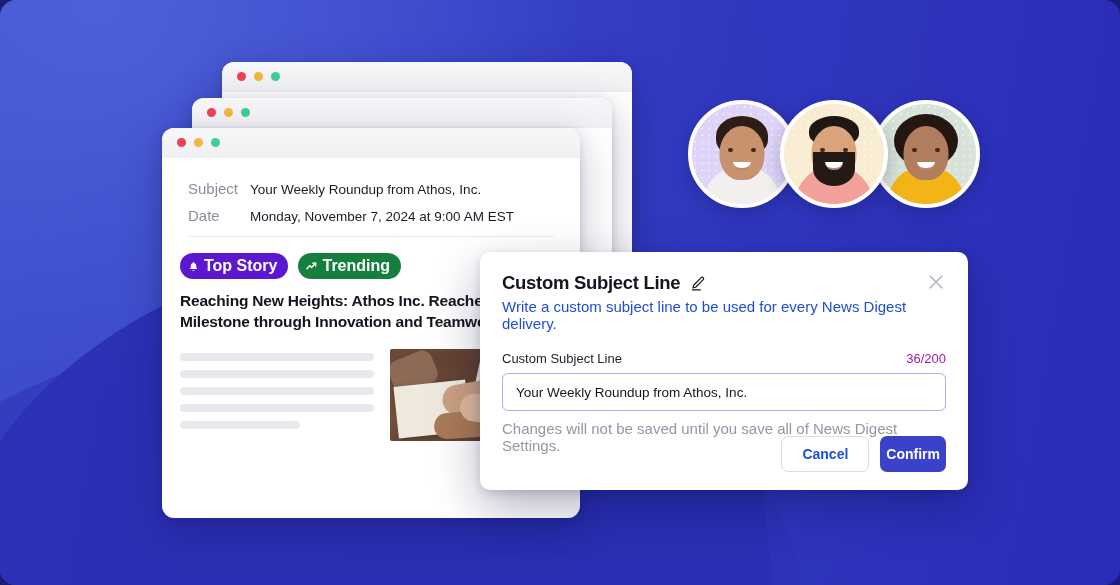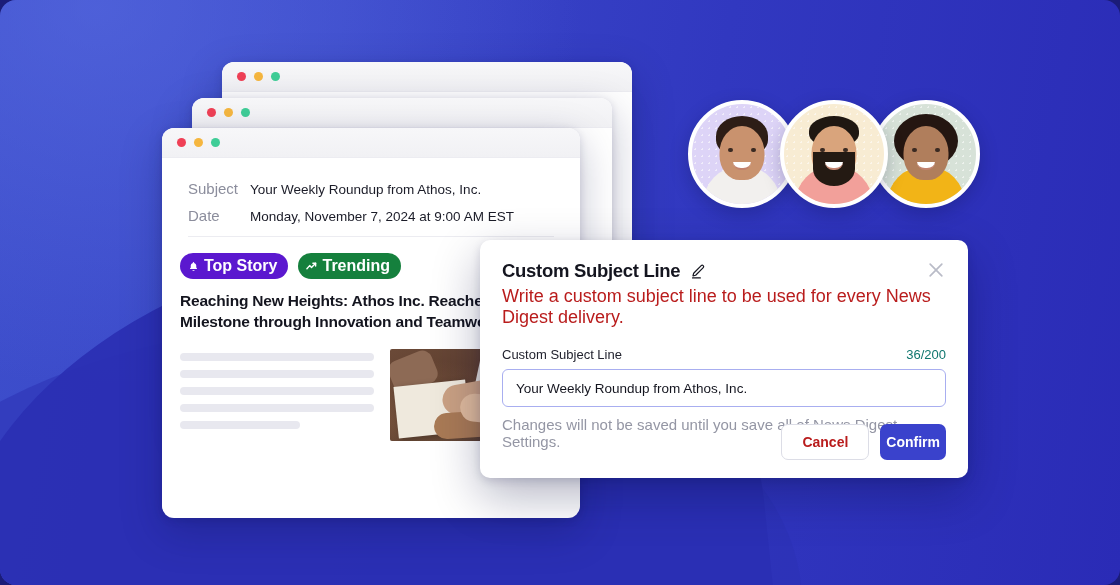--- a/index.html
+++ b/index.html
@@ -225,65 +225,65 @@
   .av2 .av-hair { width: 50px; height: 30px; background: #1f1711; }
   .av2 .av-beard { position: absolute; left: 50%; top: 48px; transform: translateX(-50%);
     width: 42px; height: 34px; border-radius: 0 0 50% 50%; background: #241a13; }
   .av2 .av-body { background: #f2a09a; }
   .av3 .av-head, .av3 .av-neck { background: #b07e5c; }
   .av3 .av-hair { width: 64px; height: 54px; background: #241611; border-radius: 50%; top: 10px; }
   .av3 .av-body { background: #f2b417; }
 
   
   .modal {
-    position: absolute; left: 480px; top: 240px;
+    position: absolute; left: 480px; top: 252px;
     width: 488px; height: 238px;
     background: #fff;
     border-radius: 10px;
     box-shadow: 0 18px 48px rgba(8,10,60,.30), 0 3px 10px rgba(8,10,60,.14);
     padding: 20px 22px;
   }
   .modal-head { display: flex; align-items: flex-start; }
   .modal-title {
     font-size: 18.5px; font-weight: 700; color: #14151f;
     letter-spacing: -.3px; display: flex; align-items: center; gap: 9px;
   }
   .pencil-icon { display: block; }
   .close-btn {
     margin-left: auto; width: 20px; height: 20px;
     cursor: pointer; color: #b9bbc7;
   }
-  .modal-sub { margin-top: 4px; font-size: 18px; color: #b91c1c; }
+  .modal-sub { margin-top: 4px; font-size: 15px; color: #1d4ed8; }
 
   .field-head {
     display: flex; justify-content: space-between; align-items: baseline;
     margin-top: 19px;
   }
   .field-label { font-size: 13px; color: #22232f; }
-  .field-count { font-size: 13px; color: #0f766e; }
+  .field-count { font-size: 13px; color: #a21caf; }
   .text-input {
     margin-top: 7px; width: 100%; height: 38px;
     border: 1px solid #a8aef0; border-radius: 6px;
     padding: 0 13px; font-size: 13.5px; color: #14151f;
     font-family: "Liberation Sans", sans-serif; outline: none;
     background: #fff;
   }
   .helper { margin-top: 9px; font-size: 15px; color: #9496a4; }
 
   .modal-actions {
     position: absolute; right: 22px; bottom: 18px;
     display: flex; gap: 11px; align-items: center;
   }
   .btn {
     height: 36px; border-radius: 7px; font-size: 14px; font-weight: 700;
     cursor: pointer; font-family: "Liberation Sans", sans-serif;
     display: inline-flex; align-items: center; justify-content: center;
   }
   .btn-cancel {
-    padding: 0 20px; background: #fff; color: #b91c1c;
+    padding: 0 20px; background: #fff; color: #1d4ed8;
     border: 1px solid #dcdde6;
     margin-left: 34px;
   }
   .btn-confirm {
     padding: 0 6px; background: #3a42cc; color: #fff; border: none;
   }
 </style>
 </head>
 <body>
 

